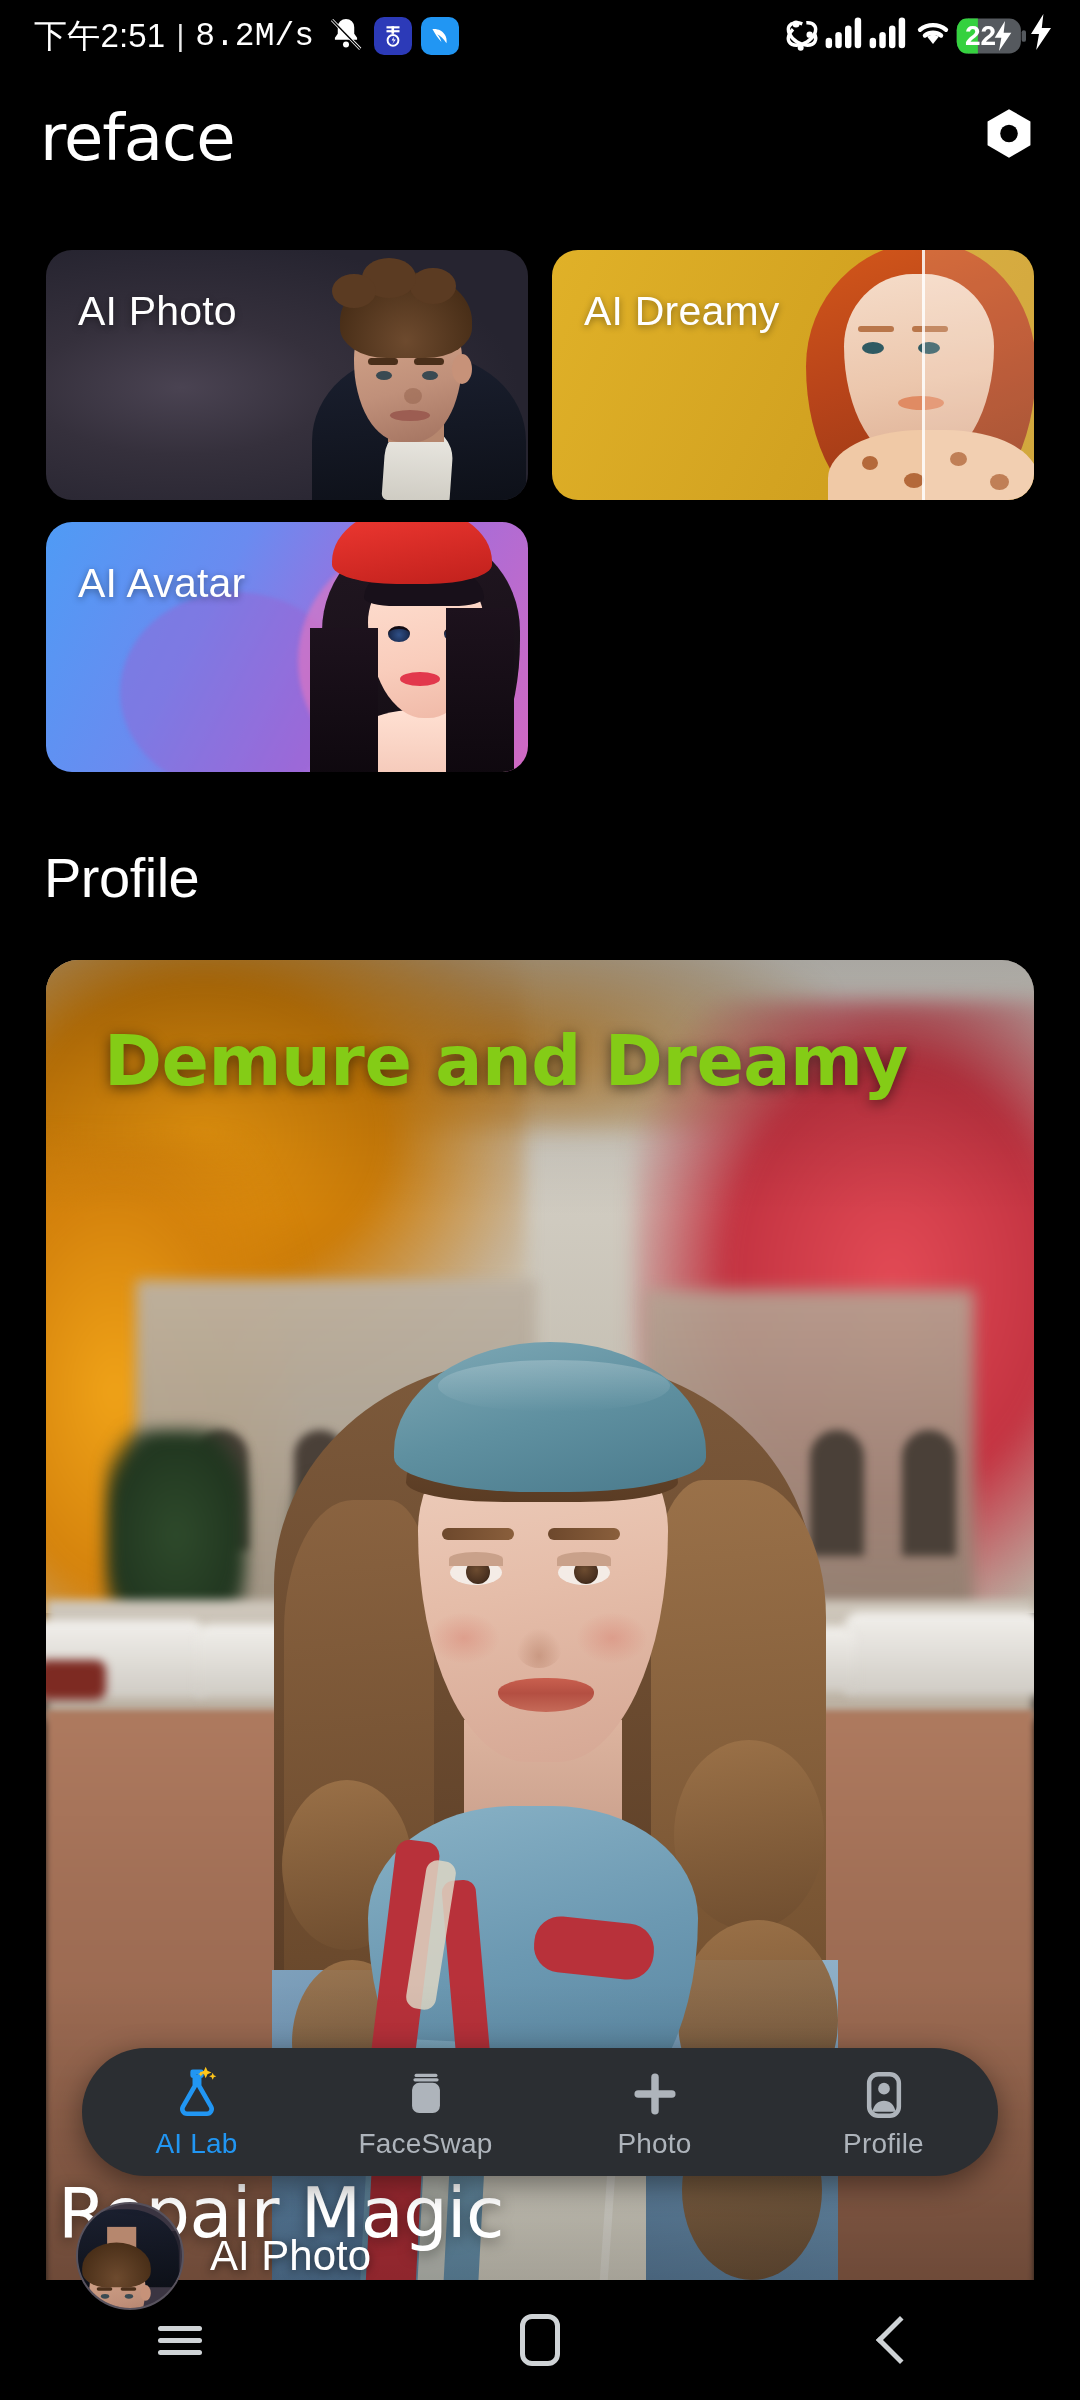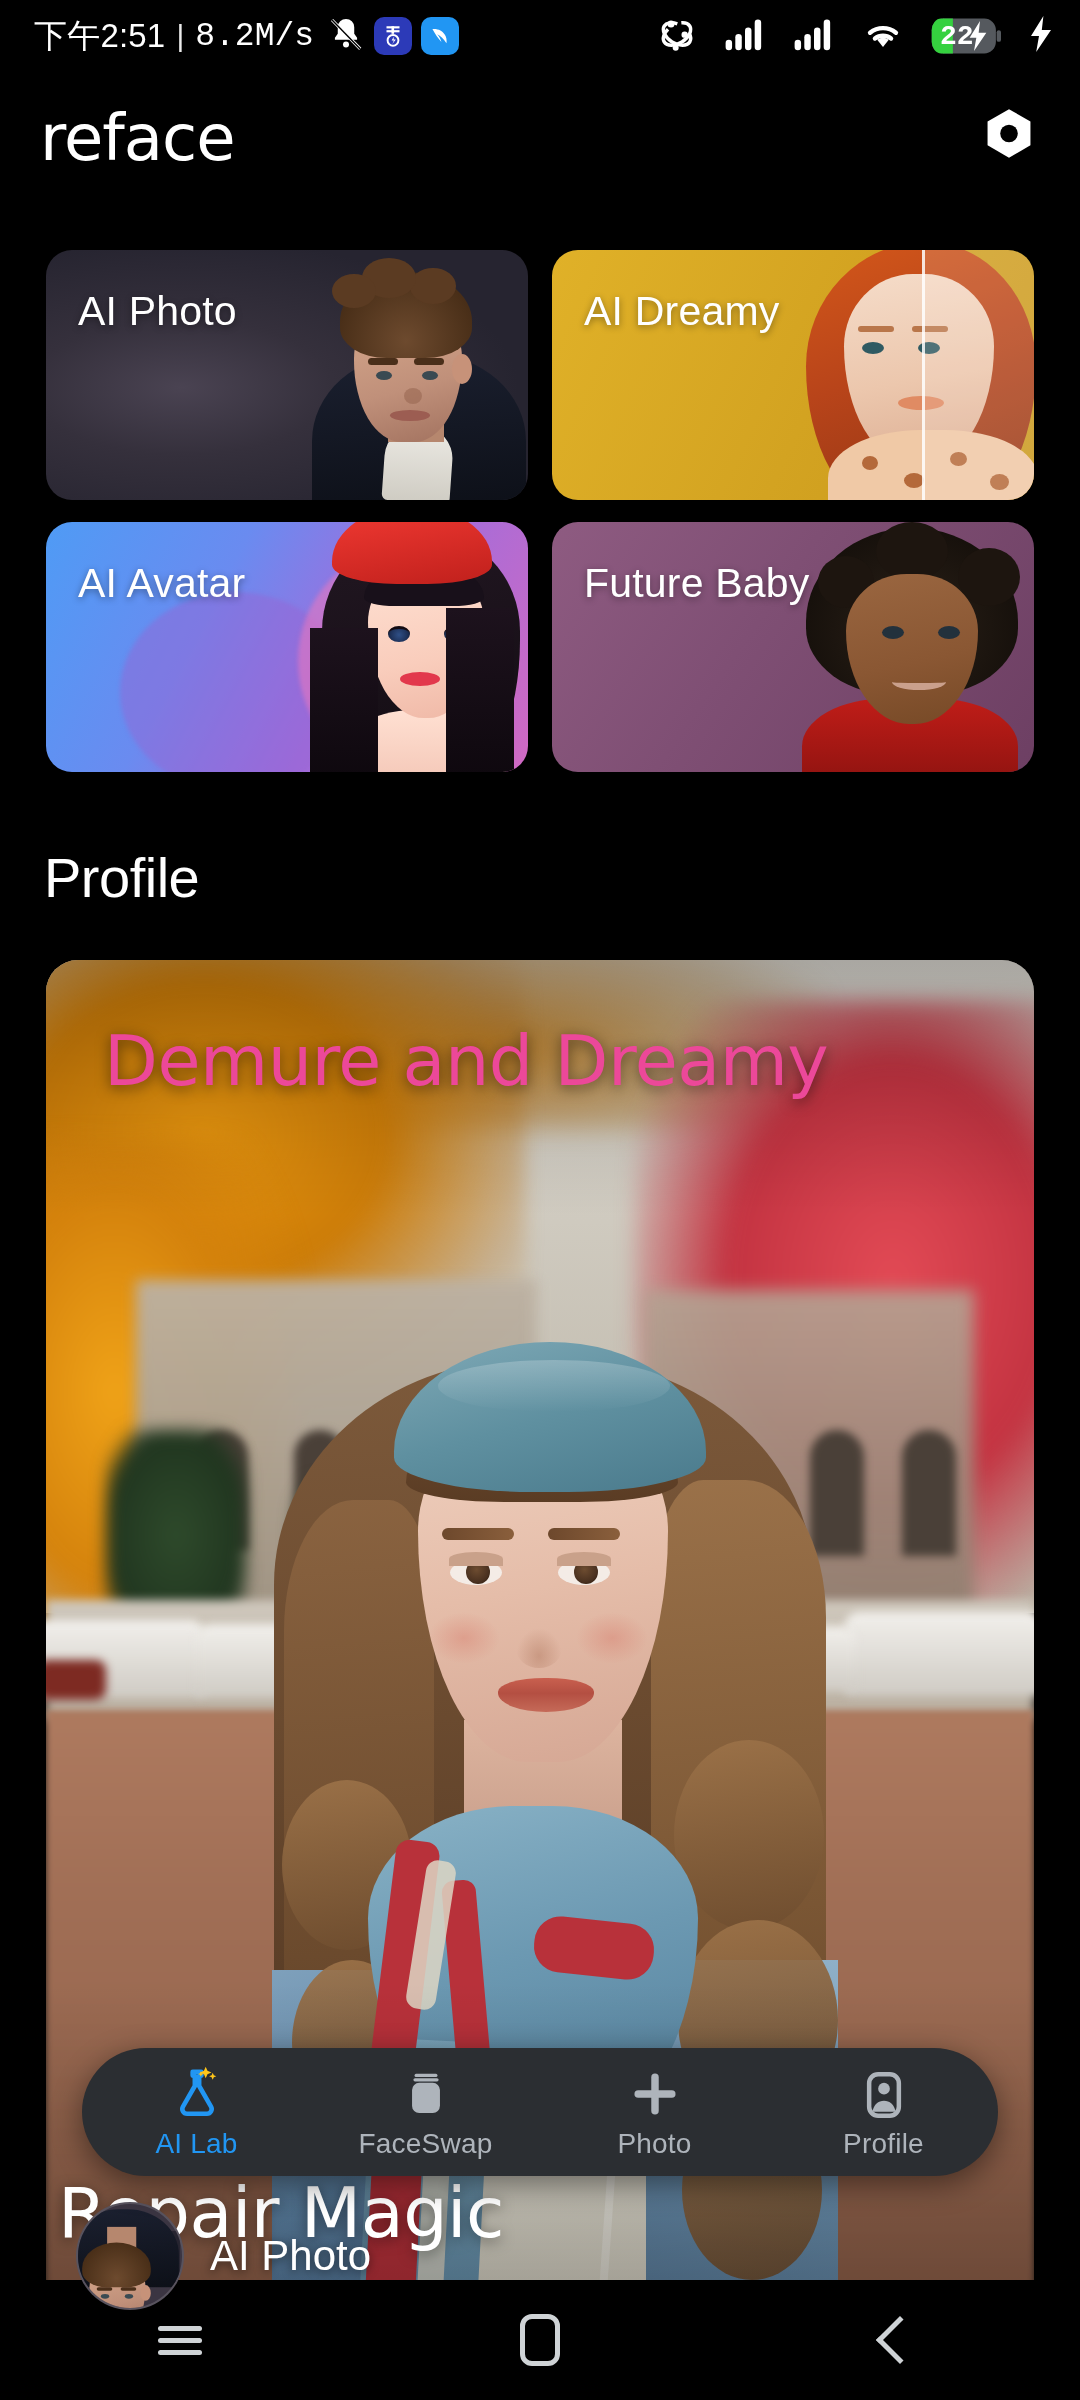--- a/index.html
+++ b/index.html
@@ -12,21 +12,21 @@
   
   #statusbar{
     position:absolute; top:0; left:0; width:1080px; height:72px;
     display:flex; align-items:center; justify-content:space-between;
     padding:0 26px 0 34px; color:#fff;
   }
   .sb-left{ display:flex; align-items:center; gap:9px; }
   .sb-time{ font-size:33px; letter-spacing:.2px; white-space:nowrap; font-weight:400; }
   .sb-sep{ font-size:30px; opacity:.92; margin:0 2px; }
   .sb-speed{ font-size:33px; white-space:nowrap;font-family:Liberation Mono, monospace; }
-  .sb-right{ display:flex; align-items:center; gap:27px;font-family:Liberation Mono, monospace; }
+  .sb-right{ display:flex; gap:2px; }
   .appicon{ width:38px; height:38px; border-radius:10px; display:flex;
             align-items:center; justify-content:center; }
   .appicon.ic-blue-dark{ background:#2c3ab8; }
   .appicon.ic-blue-light{ background:#2196f3; }
 
   
   #header{
     position:absolute; top:72px; left:0; width:1080px; height:132px;
     display:flex; align-items:center; justify-content:space-between;
     padding:0 40px 0 40px;
@@ -254,21 +254,21 @@
   .sc-red{ position:absolute; background:#b8313a; }
   .sc-cream{ position:absolute; background:#ddd6c4; }
   .w-zip{ position:absolute; left:560px; top:1040px; width:8px; height:382px;
      background:linear-gradient(180deg,rgba(255,255,255,.5),rgba(255,255,255,.15));
      transform:rotate(4deg); }
   .hero-vignette{ position:absolute; inset:0;
      background:linear-gradient(180deg, rgba(0,0,0,.22) 0%, rgba(0,0,0,0) 18%,
        rgba(0,0,0,0) 72%, rgba(0,0,0,.30) 100%); }
   #hero-title{
     position:absolute; left:58px; top:60px; z-index:8;
-    font-size:70px; color:#ec4899; font-weight:400; letter-spacing:-.5px;
+    font-size:70px; color:#84cc16; font-weight:700; letter-spacing:-.5px;
     font-family:"DejaVu Sans", sans-serif;
     text-shadow:0 3px 14px rgba(0,0,0,.55);
   }
   #hero-footer{
     position:absolute; left:0; bottom:62px; width:100%; height:124px; z-index:8;
     display:flex; align-items:center; padding:0 40px 0 30px;
   }
   #hero-avatar{
     width:108px; height:108px; border-radius:50%; overflow:hidden; position:relative;
     flex:0 0 auto; background:#3b3542; border:2px solid rgba(255,255,255,.15);
@@ -495,34 +495,20 @@
         <div class="av-beret"></div>
         <div class="av-eye" style="right:118px;"></div>
         <div class="av-eye" style="right:62px;"></div>
         <div class="av-lip"></div>
         <div class="av-hairside" style="right:150px;"></div>
         <div class="av-hairside" style="right:14px; height:170px;"></div>
       </div>
       <span class="flabel">AI Avatar</span>
     </div>
 
-    <div class="fcard">
-      <div class="art bg-baby">
-        <div class="bb-afro"></div>
-        <div class="bb-puff" style="right:14px;  top:26px;  width:62px; height:58px;"></div>
-        <div class="bb-puff" style="right:160px; top:34px;  width:56px; height:52px;"></div>
-        <div class="bb-puff" style="right:86px;  top:0px;   width:72px; height:58px;"></div>
-        <div class="bb-sweater"></div>
-        <div class="bb-face"></div>
-        <div class="bb-eye" style="right:130px;"></div>
-        <div class="bb-eye" style="right:74px;"></div>
-        <div class="bb-smile"></div>
-      </div>
-      <span class="flabel">Future Baby</span>
-    </div>
   </div>
 
   <div id="discover-title">Profile</div>
 
   <div id="next-card">
     <div class="nc-shade"></div>
   </div>
   <div id="next-title">Repair Magic</div>
 
   <div id="hero">

